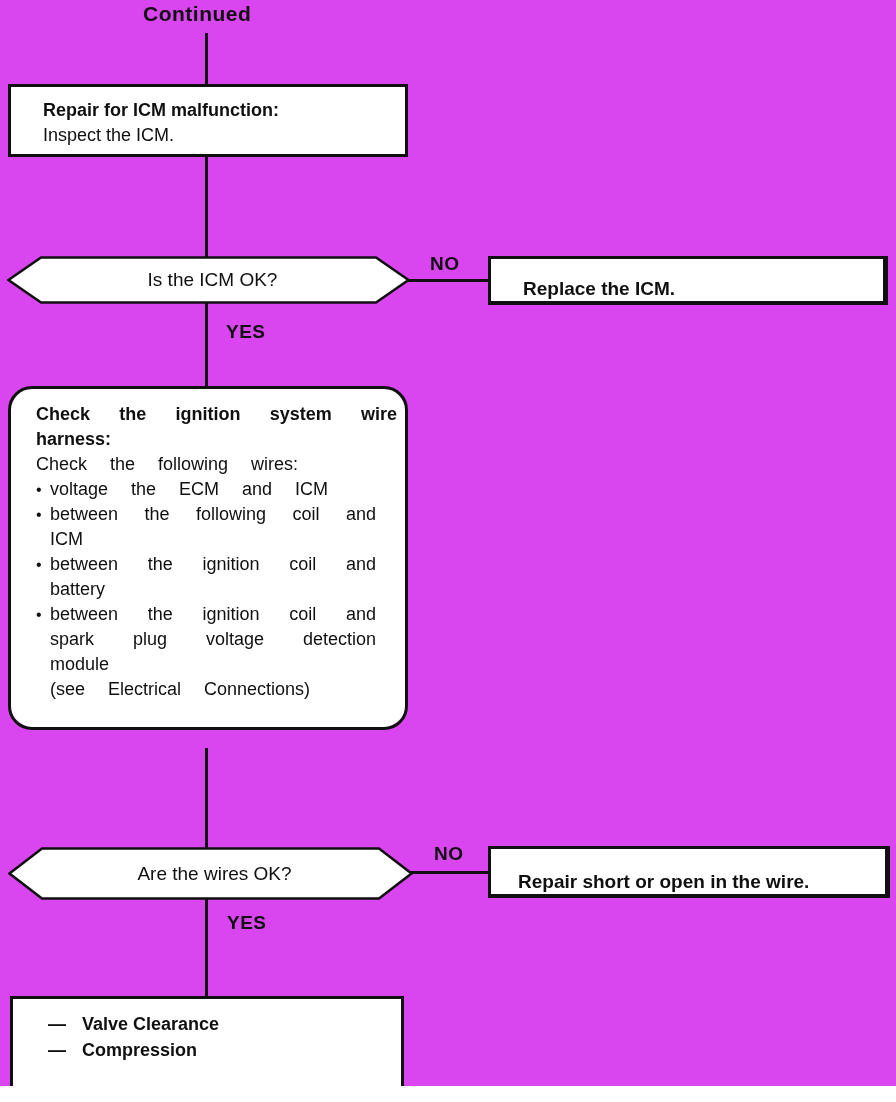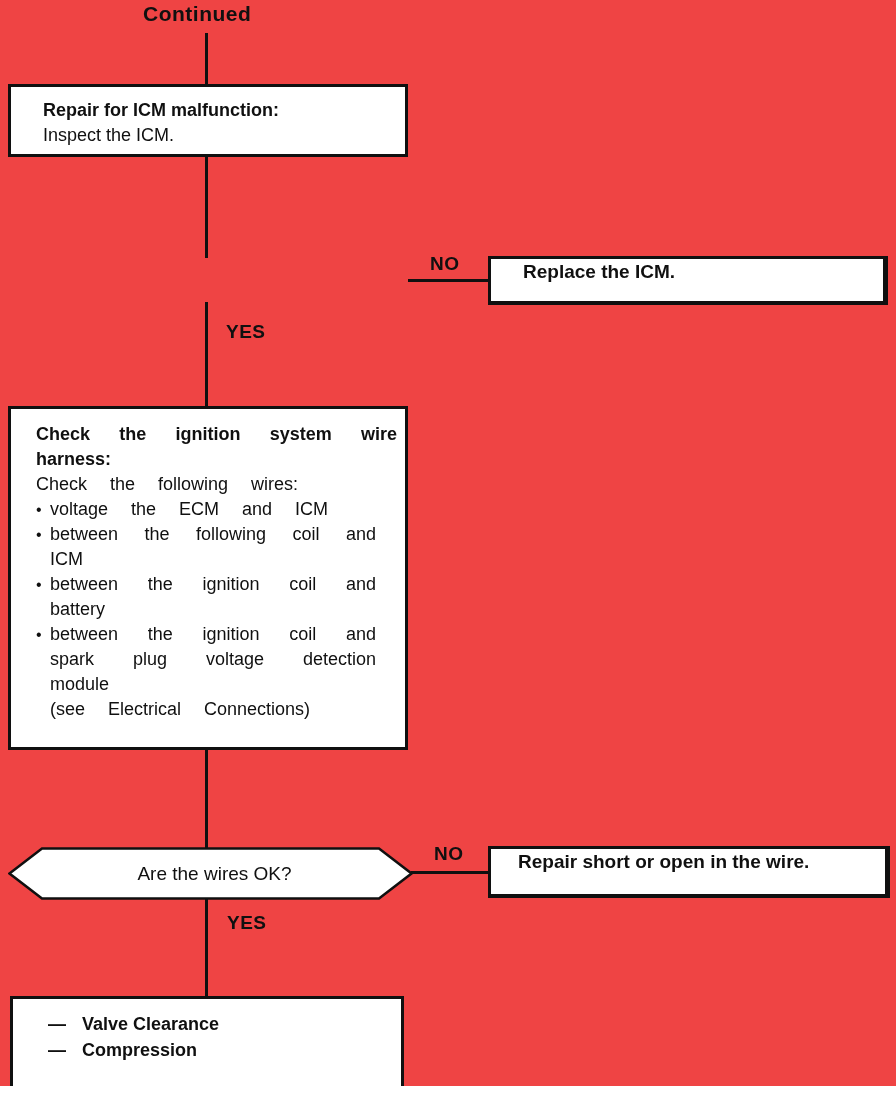--- a/index.html
+++ b/index.html
@@ -1,21 +1,21 @@
 <!DOCTYPE html>
 <html><head>
 <meta charset="utf-8">
 <style>
   * { margin: 0; padding: 0; box-sizing: border-box; }
   html, body { background: #ffffff; }
   #canvas {
     position: relative;
     width: 896px;
     height: 1086px;
-    background: #ef4444;
+    background: #d946ef;
     font-family: "Liberation Sans", sans-serif;
     color: #101010;
     overflow: hidden;
   }
   .title {
     position: absolute;
     left: 143px; top: 2px;
     font-size: 21px; font-weight: 700;
     letter-spacing: 0.5px;
   }
@@ -46,21 +46,21 @@
     position: absolute; inset: 0;
     display: flex; align-items: center; justify-content: center;
     font-size: 19px; padding-left: 8px;
   }
   .branch-label {
     position: absolute;
     font-size: 19px; font-weight: 700;
     letter-spacing: 0.5px;
   }
   .action {
-    display: flex; align-items: flex-start;
+    display: flex; align-items: flex-end;
     font-weight: 700; font-size: 19px;
     border-right-width: 5px; border-bottom-width: 4px;
   }
   .check-items { padding: 12px 10px 0 35px; font-weight: 700; line-height: 26px; }
   .dash-row { display: flex; }
   .dash-mark { width: 34px; flex: 0 0 34px; }
 </style>
 </head>
 <body>
 
@@ -74,28 +74,34 @@
   <div class="vline" style="left:205px; top:748px; height:101px;"></div>
   <div class="vline" style="left:205px; top:897px; height:100px;"></div>
   <div class="hline" style="left:408px; top:279px; width:80px;"></div>
   <div class="hline" style="left:411px; top:871px; width:77px;"></div>
 
   <div class="box process" style="left:8px; top:84px; width:400px; height:73px;">
     <div class="bold">Repair for ICM malfunction:</div>
     <div>Inspect the ICM.</div>
   </div>
 
+  <div class="decision" style="left:7px; top:256px; width:403px; height:48px;">
+    <svg viewBox="0 0 403 48">
+      <polygon points="1.5,24 34,1.5 369,1.5 401.5,24 369,46.5 34,46.5" fill="#ffffff" stroke="#101010" stroke-width="2.5"></polygon>
+    </svg>
+    <div class="decision-label">Is the ICM OK?</div>
+  </div>
   <div class="branch-label" style="left:430px; top:253px;">NO</div>
   <div class="branch-label" style="left:226px; top:321px;">YES</div>
 
   <div class="box action" style="left:488px; top:256px; width:400px; height:49px; padding-left:32px;">
     <span>Replace the ICM.</span>
   </div>
 
-  <div class="box wire-box" style="left:8px; top:406px; width:400px; height:344px;">
+  <div class="box wire-box" style="left:8px; top:386px; width:400px; height:344px;border-radius:24px;">
     <div class="bold jline">Check the ignition system wire harness:</div>
     <div>Check the following wires:</div>
     <div class="bullet-row">
       <span class="bullet-mark">•</span>
       <span class="bullet-text">voltage the ECM and ICM</span>
     </div>
     <div class="bullet-row">
       <span class="bullet-mark">•</span>
       <span class="bullet-text">between the following coil and ICM</span>
     </div>

